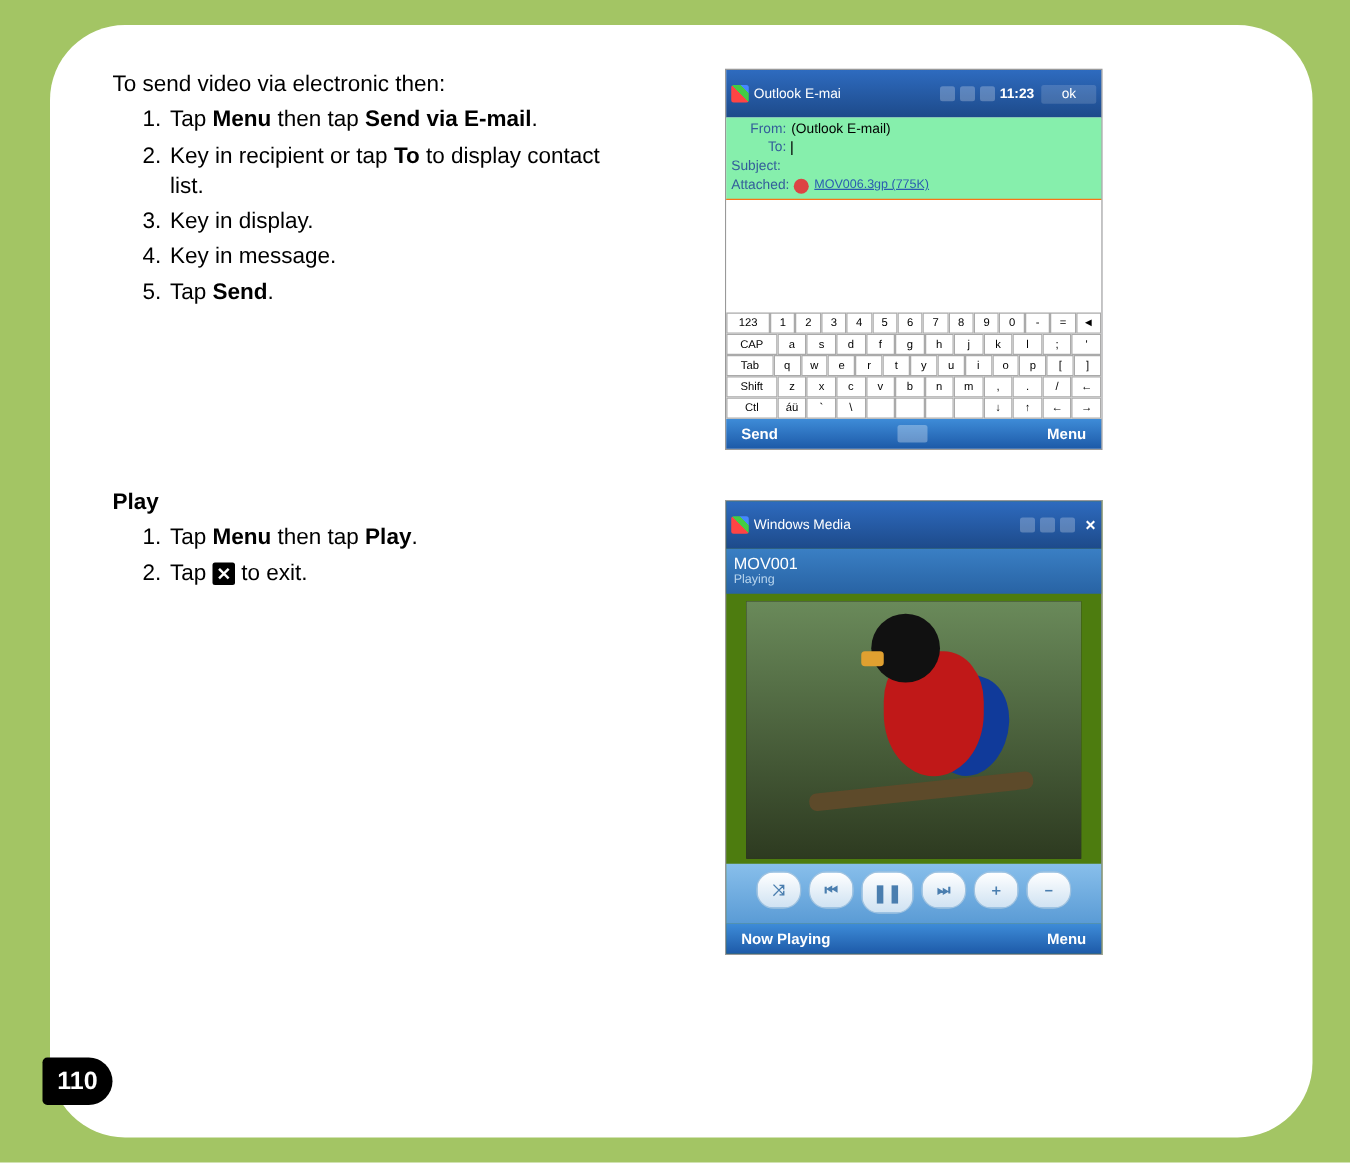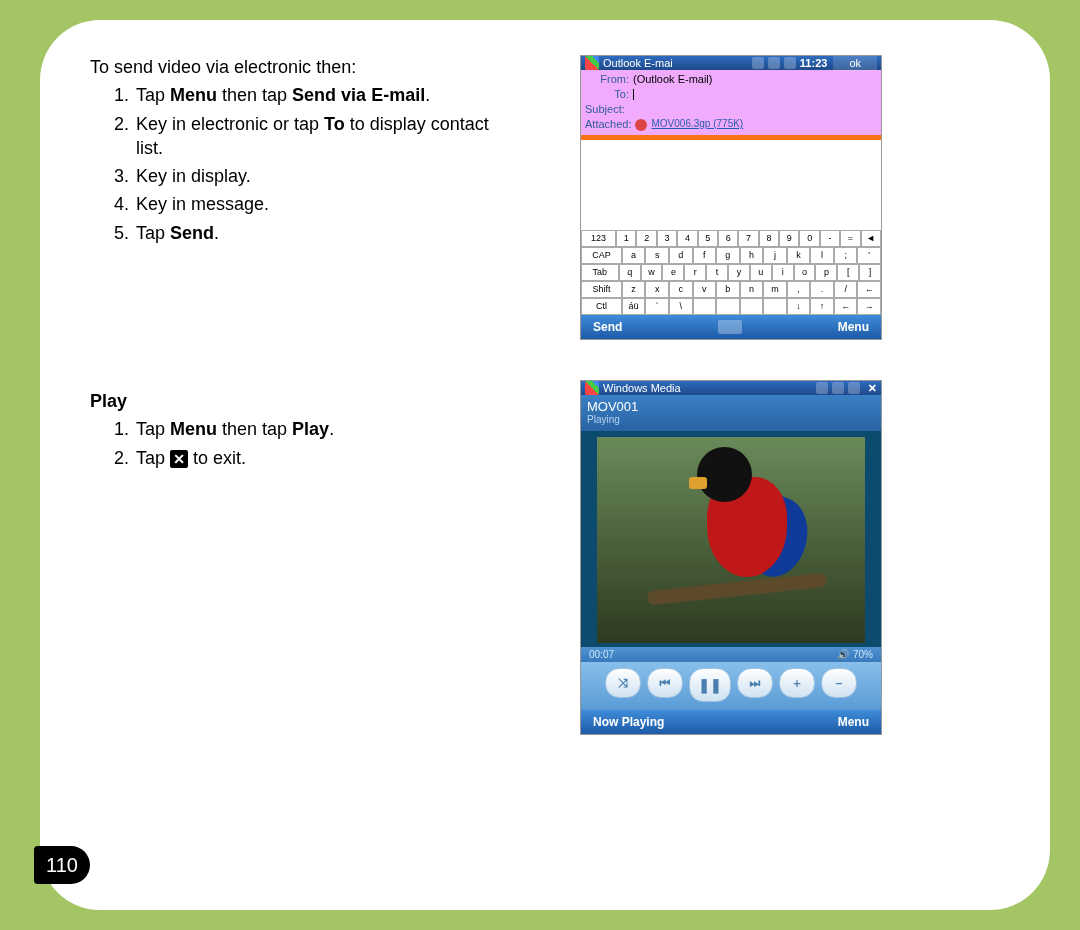--- a/index.html
+++ b/index.html
@@ -71,63 +71,63 @@
   }
 
   .page-number {
     position: absolute;
     left: -6px;
     bottom: 26px;
     width: 56px;
     height: 38px;
     background: #000;
     color: #fff;
-    font-weight: normal;
+    font-weight: bold;
     font-size: 20px;
     display: flex;
     align-items: center;
     justify-content: center;
     border-radius: 4px 20px 20px 4px;
   }
 
   
   .phone {
     width: 300px;
     border: 1px solid #999;
     background: #eef0f2;
     font-size: 11px;
     line-height: 1;
   }
   .status-bar {
     background: linear-gradient(#2e6bbf, #1d4a8a);
     color: #fff;
-    height: 14px;
+    height: 38px;
     display: flex;
     align-items: center;
     padding: 0 4px;
     gap: 4px;
     font-size: 11px;
   }
   .win-flag {
     width: 14px;
     height: 14px;
     background: linear-gradient(45deg,#f44 0 50%,#4c4 50% 75%,#48f 75%);
     border-radius: 2px;
   }
   .status-title { flex: 1; white-space: nowrap; overflow: hidden; }
   .status-time { font-weight: bold; }
   .status-ok { background: rgba(255,255,255,.15); padding: 2px 16px; border-radius: 2px; margin-left: 2px;}
   .status-icon {
     width: 12px; height: 12px; background: rgba(255,255,255,.25); border-radius: 2px;
   }
 
   .email-fields {
-    background: #f0abfc;
+    background: #86efac;
     padding: 2px 4px;
-    border-bottom: 5px solid #f97316;
+    border-bottom: 1px solid #f97316;
     font-size: 11px;
   }
   .email-row {
     display: flex;
     gap: 4px;
     padding: 2px 0;
   }
   .email-label { color: #335d9a; min-width: 44px; text-align: right; }
   .email-label-plain { color: #335d9a; min-width: 44px; }
   .attach-link { color: #2a5db0; text-decoration: underline; font-size: 10px;}
@@ -168,21 +168,21 @@
     font-size: 12px;
   }
   .bb-mid {
     width: 24px; height: 14px; background: rgba(255,255,255,.3); border-radius: 2px;
   }
 
   
   .phone2 {
     width: 300px;
     border: 1px solid #999;
-    background: #0c4a6e;
+    background: #4d7c0f;
     font-size: 11px;
   }
   .status-close { font-weight: bold; margin-left: 4px; }
   .media-hdr {
     background: linear-gradient(#3a7fc4,#2863a4);
     color: #cfe4f7;
     padding: 4px 6px 6px 6px;
     font-size: 12px;
   }
   .media-name { color: #fff; font-size: 13px; }
@@ -246,21 +246,21 @@
   <div class="content">
 
     <div class="left-col">
 
       <div>To send video via electronic then:</div>
       <ol>
         <li>
           <span>Tap </span><span class="b">Menu</span><span> then tap </span><span class="b">Send via E-mail</span><span>.</span>
         </li>
         <li>
-          <span>Key in electronic or tap </span><span class="b">To</span><span> to display contact list.</span>
+          <span>Key in recipient or tap </span><span class="b">To</span><span> to display contact list.</span>
         </li>
         <li>Key in display.</li>
         <li>Key in message.</li>
         <li>
           <span>Tap </span><span class="b">Send</span><span>.</span>
         </li>
       </ol>
 
       <div style="height:140px"></div>
 
@@ -402,24 +402,20 @@
           <div class="media-status">Playing</div>
         </div>
         <div class="video-frame">
           <div class="bird-bg"></div>
           <div class="branch"></div>
           <div class="bird-wing"></div>
           <div class="bird-body"></div>
           <div class="bird-head"></div>
           <div class="bird-beak"></div>
         </div>
-        <div class="time-bar">
-          <span>00:07</span>
-          <span>🔊 <span>70%</span></span>
-        </div>
         <div class="controls">
           <div class="ctl-btn">⤨</div>
           <div class="ctl-btn">⏮</div>
           <div class="ctl-btn big">❚❚</div>
           <div class="ctl-btn">⏭</div>
           <div class="ctl-btn">＋</div>
           <div class="ctl-btn">－</div>
         </div>
         <div class="bottom-bar">
           <span>Now Playing</span>

